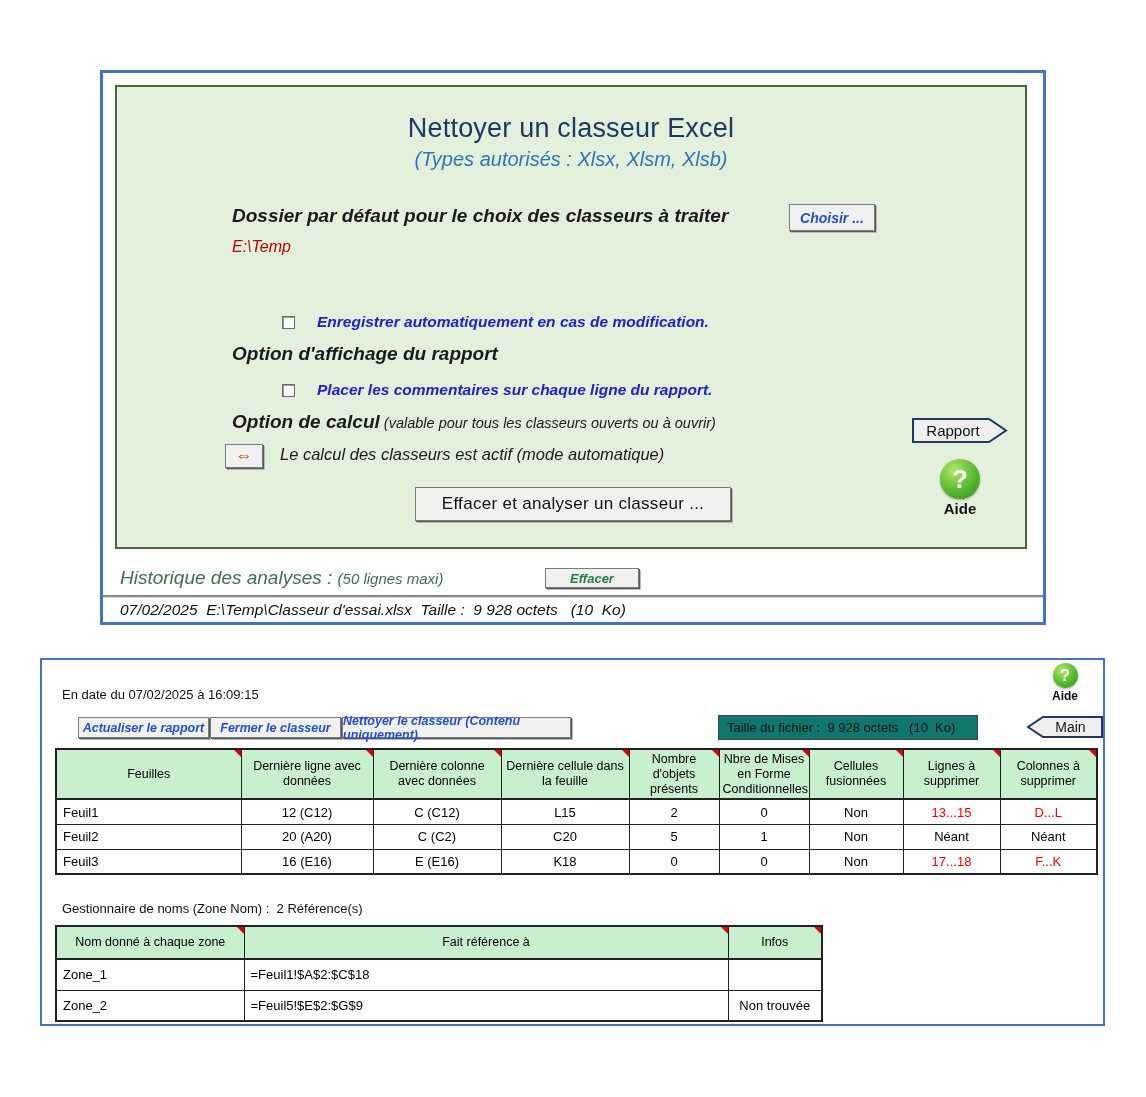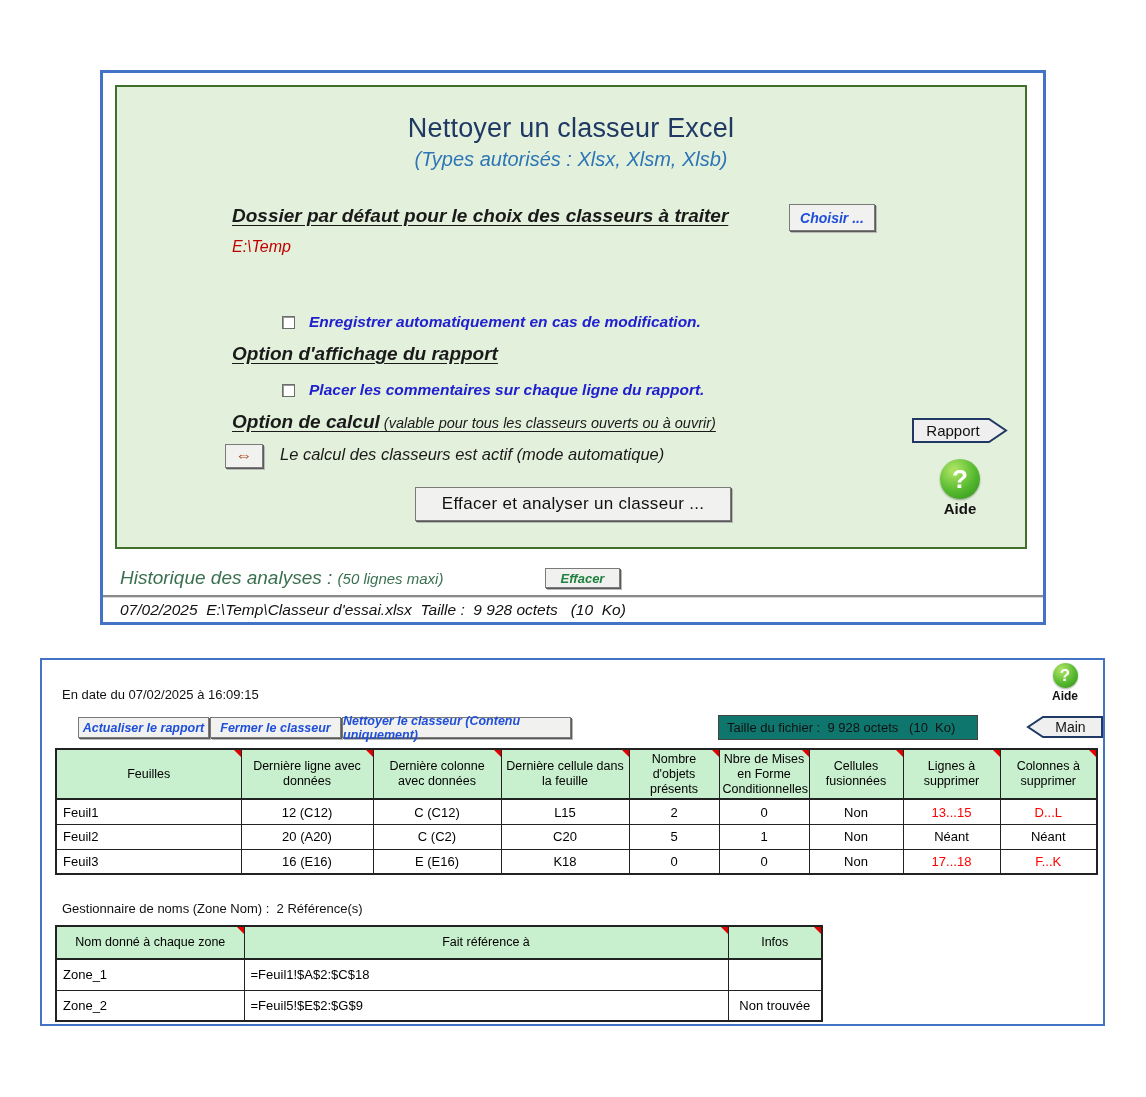--- a/index.html
+++ b/index.html
@@ -11,26 +11,26 @@
                border:3px solid #4472C4; background:#ffffff; }
   .green-box { position:absolute; left:12px; top:12px; width:912px; height:464px;
                border:2px solid #41702C; background:#E3F0DB; }
 
   .main-title { position:absolute; left:0; top:26px; width:100%; text-align:center;
                 font-size:27px; color:#1F3864; letter-spacing:.2px; }
   .sub-title  { position:absolute; left:0; top:61px; width:100%; text-align:center;
                 font-size:20px; font-style:italic; color:#2E75B6; }
 
   .sec-head { position:absolute; font-size:19px; font-style:italic; font-weight:600;
-              color:#1a1a1a; text-decoration:underline; text-underline-offset:3px; }
+              color:#1a1a1a; text-underline-offset:3px; }
   .sec-note { font-size:14.5px; font-style:italic; font-weight:normal; color:#1a1a1a;
               text-decoration:none; }
   .red-path { position:absolute; font-size:16px; font-style:italic; color:#C00000; }
 
-  .cb-row { position:absolute; display:flex; align-items:center; gap:14px;padding-left:47px; }
+  .cb-row { position:absolute; display:flex; align-items:center; gap:22px;padding-left:47px; }
   .checkbox { width:13px; height:13px; background:#ffffff; border:1px solid #6c6c6c;
               box-shadow:inset 1px 1px 0 #9a9a9a; }
   .cb-label { font-size:15.5px; font-style:italic; font-weight:600; color:#2020CF; }
 
   .btn3d { background:#F1F1F0; border:1px solid #7a7a7a;
            box-shadow:1px 1px 0 #5a5a5a, 2px 2px 0 #b9b9b9;
            display:flex; align-items:center; justify-content:center; cursor:default; }
   .choisir-btn { position:absolute; left:672px; top:117px; width:86px; height:27px;
                  font-size:14px; font-style:italic; font-weight:bold; color:#1F4FD8; }
   .calc-btn { position:absolute; left:108px; top:357px; width:38px; height:24px;
@@ -48,21 +48,21 @@
   .help-wrap { position:absolute; text-align:center; }
   .help-circle { border-radius:50%; color:#ffffff; font-weight:bold;
                  background:radial-gradient(circle at 35% 28%, #A6E060 8%, #55B92E 55%, #2F8C1C 100%);
                  display:flex; align-items:center; justify-content:center;
                  box-shadow:0 1px 2px rgba(0,0,0,.35); margin:0 auto; }
   .help-label { font-weight:bold; color:#111; }
 
   .hist-head { position:absolute; left:17px; top:494px; font-size:19px; font-style:italic;
                color:#3A7050; }
   .hist-note { font-size:15px; font-style:italic; color:#3A7050; }
-  .effacer-btn { position:absolute; left:442px; top:495px; width:75px; height:20px;
+  .effacer-btn { position:absolute; left:442px; top:495px; width:94px; height:20px;
                  font-size:13px; font-style:italic; font-weight:bold; color:#21813F; }
   .hist-line { position:absolute; left:0px; top:522px; width:940px; height:3px;
                border-top:2px solid #8a8a8a; border-bottom:1px solid #d8d8d8; }
   .hist-entry { position:absolute; left:17px; top:528px; font-size:15.5px; font-style:italic;
                 color:#111; white-space:pre; }
 
   
   .report-panel { position:absolute; left:40px; top:658px; width:1065px; height:368px;
                   border:2px solid #4472C4; background:#ffffff; }
   .rep-title { position:absolute; left:20px; top:8px;  font-size:13px; color:#111; }

